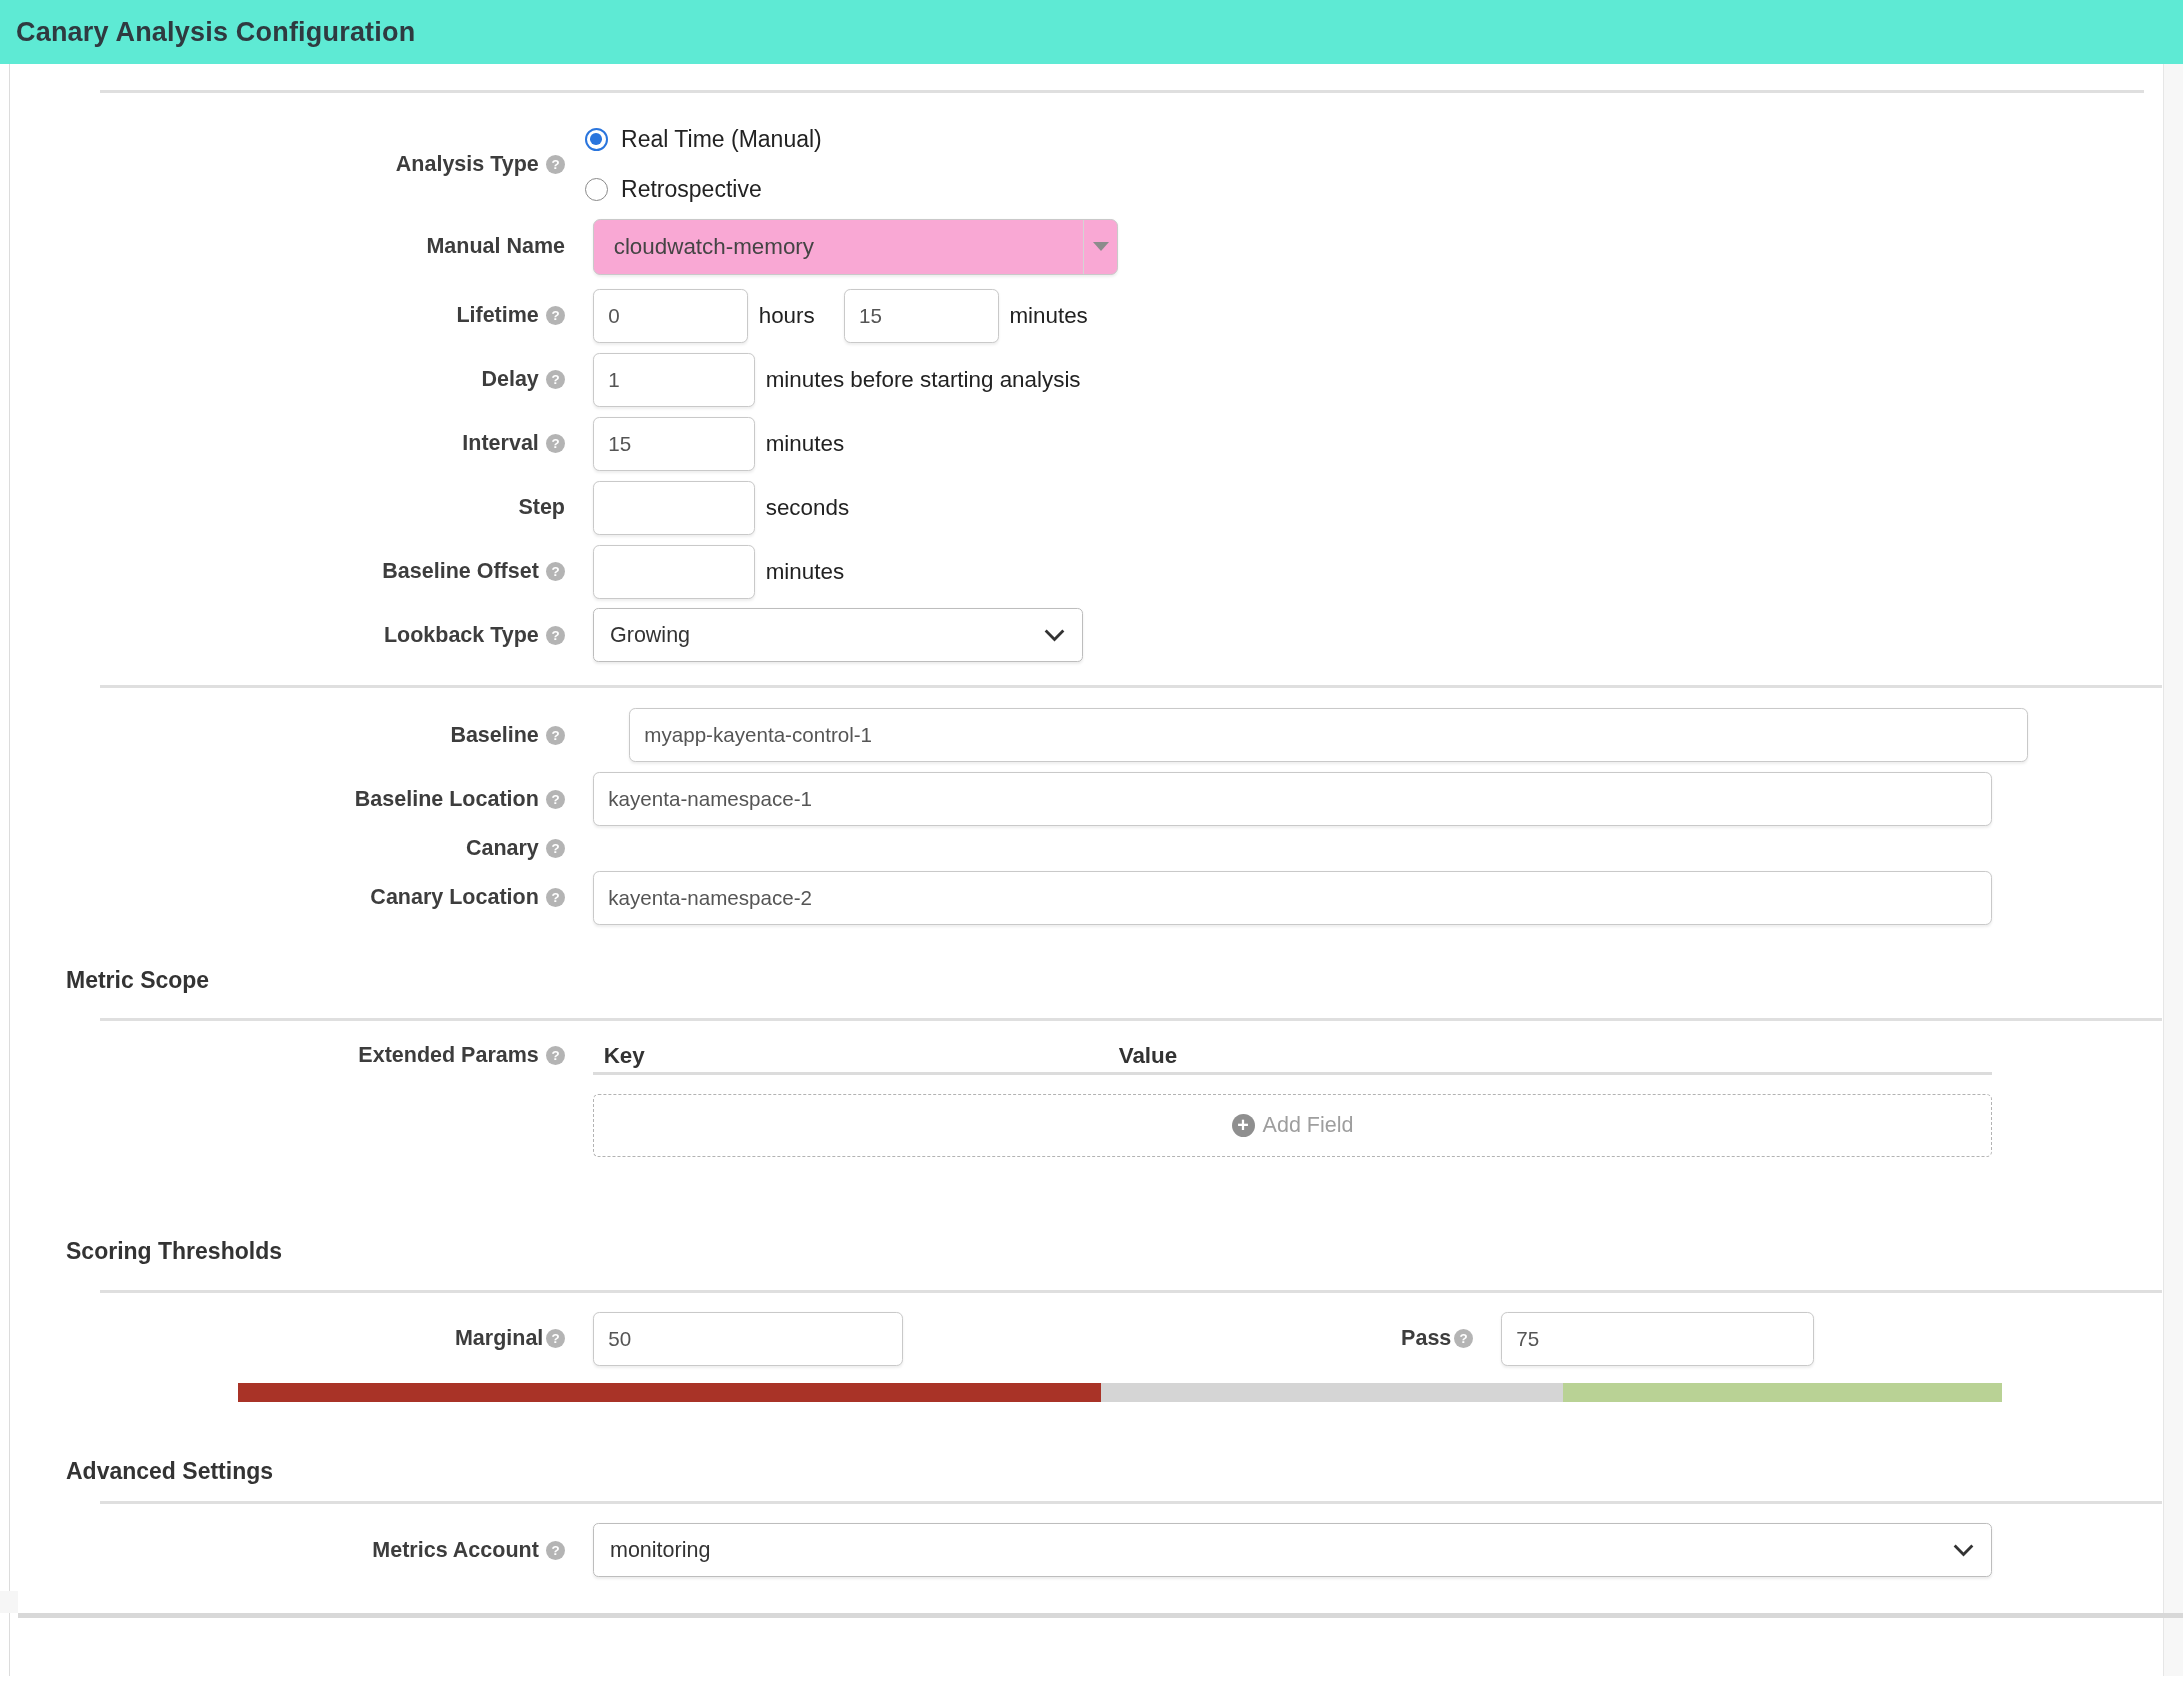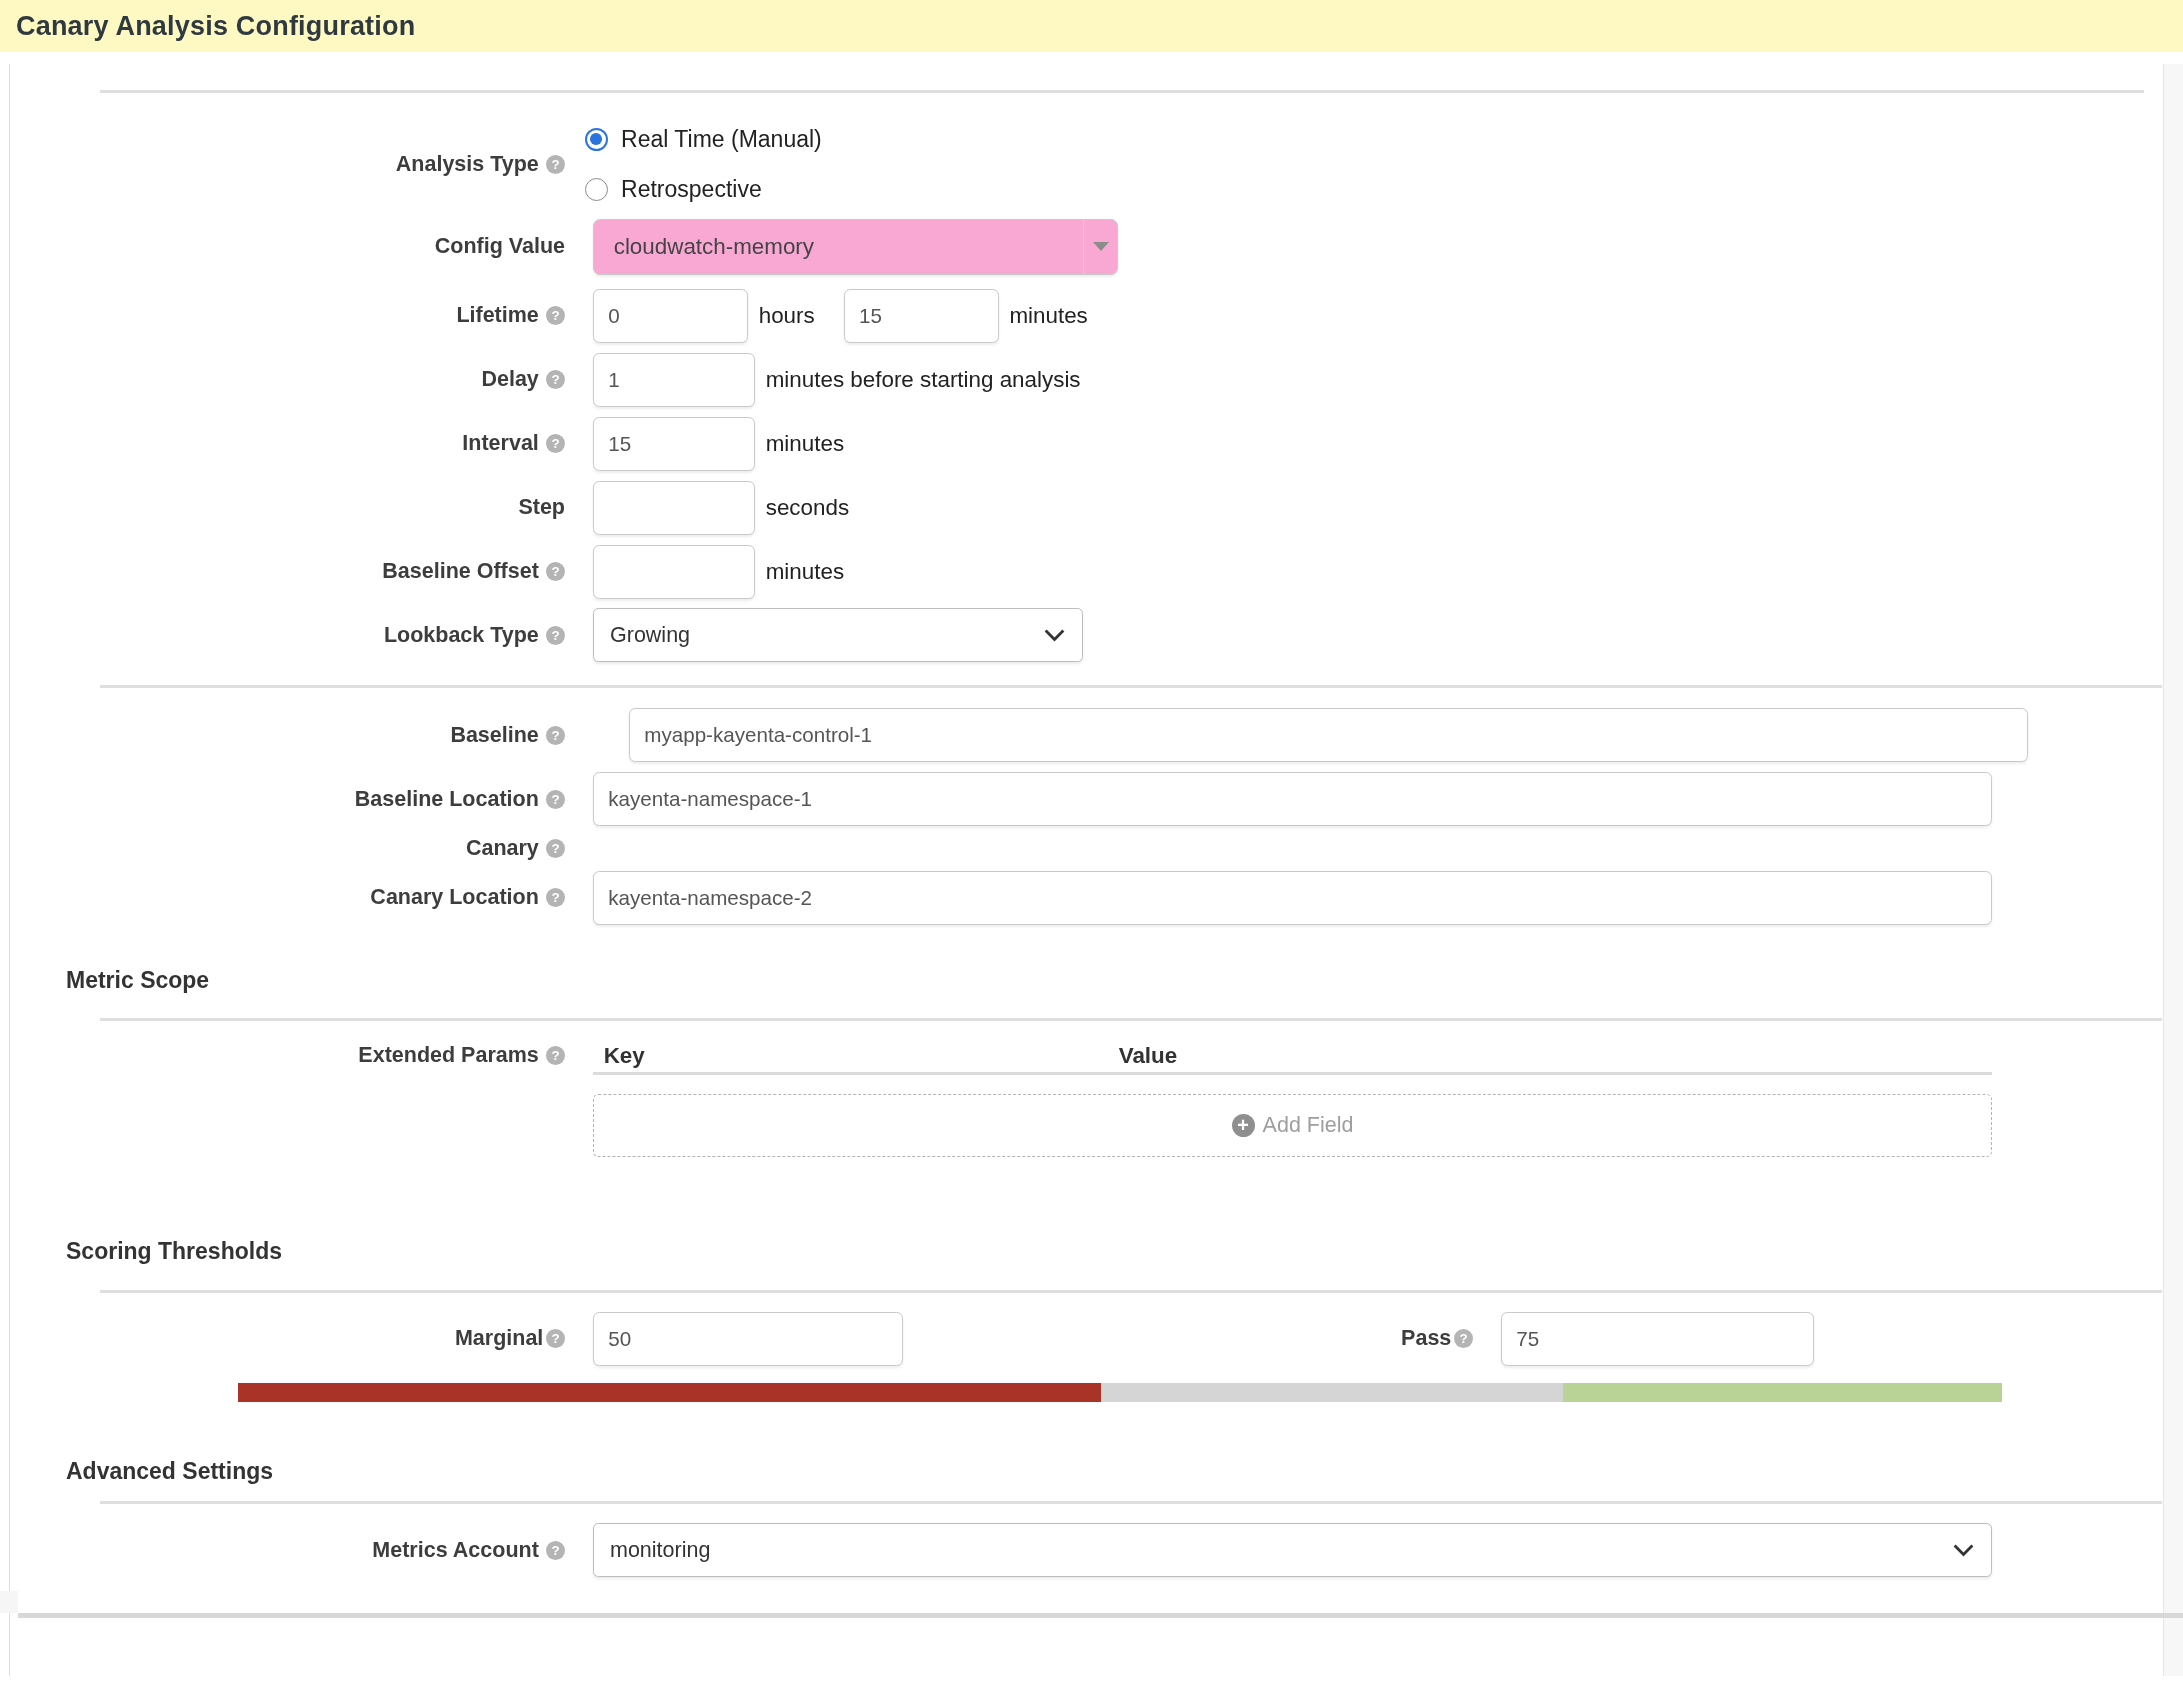--- a/index.html
+++ b/index.html
@@ -6,22 +6,22 @@
   html,body { width: 2183px; height: 1687px; }
   body {
     font-family: "Liberation Sans", sans-serif;
     background: #ffffff;
     position: relative;
     overflow: hidden;
     color: #383838;
   }
   
   .titlebar {
-    height: 52px; width: 100%;
-    background: #fef9c3;
+    height: 64px; width: 100%;
+    background: #5eead4;
     display: flex; align-items: center;
     padding-left: 16px;
   }
   .titlebar h1 { font-size: 27px; font-weight: 700; color: #2f3a40; letter-spacing: 0.2px; }
 
   
   .panel {
     position: absolute; top: 64px; left: 9px; right: 0; bottom: 10.7px;
     border-left: 1.8px solid #dcdcdc;
     background: #fff;
@@ -183,21 +183,21 @@
       </div>
       <div class="radio-row">
         <span class="radio"></span>
         <span class="radio-label">Retrospective</span>
       </div>
     </div>
   </div>
 
   <div class="row mt5">
     <div class="label-col">
-      <span>Config Value</span>
+      <span>Manual Name</span>
     </div>
     <div class="content-col">
       <div class="combobox">
         <div class="cb-value">cloudwatch-memory</div>
         <div class="cb-arrow">
             <span class="tri-down"></span>
           </div>
       </div>
     </div>
   </div>

